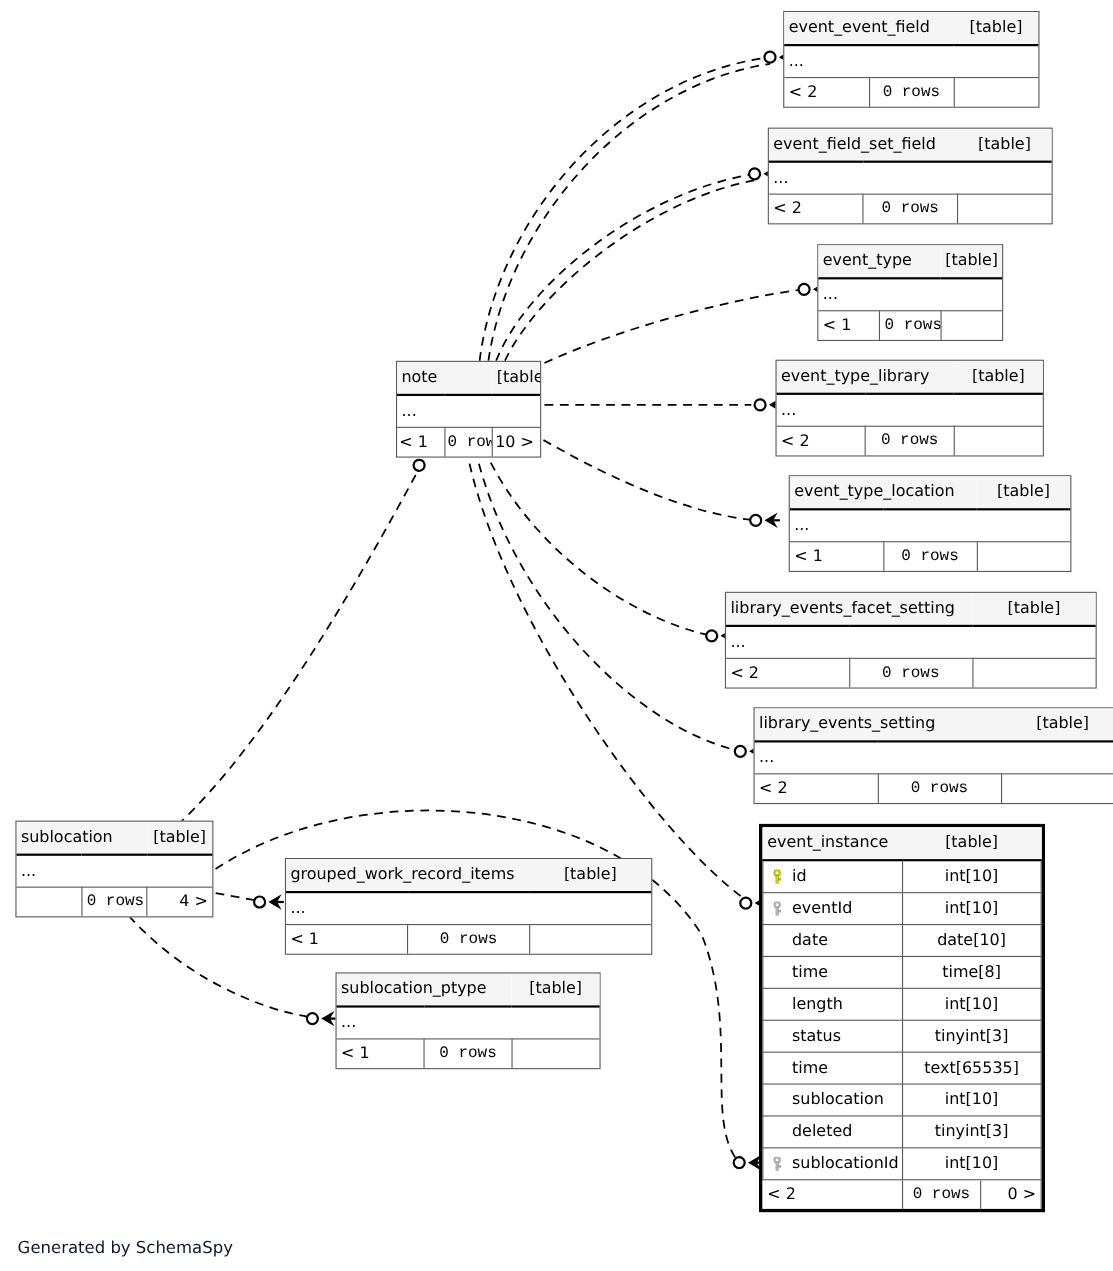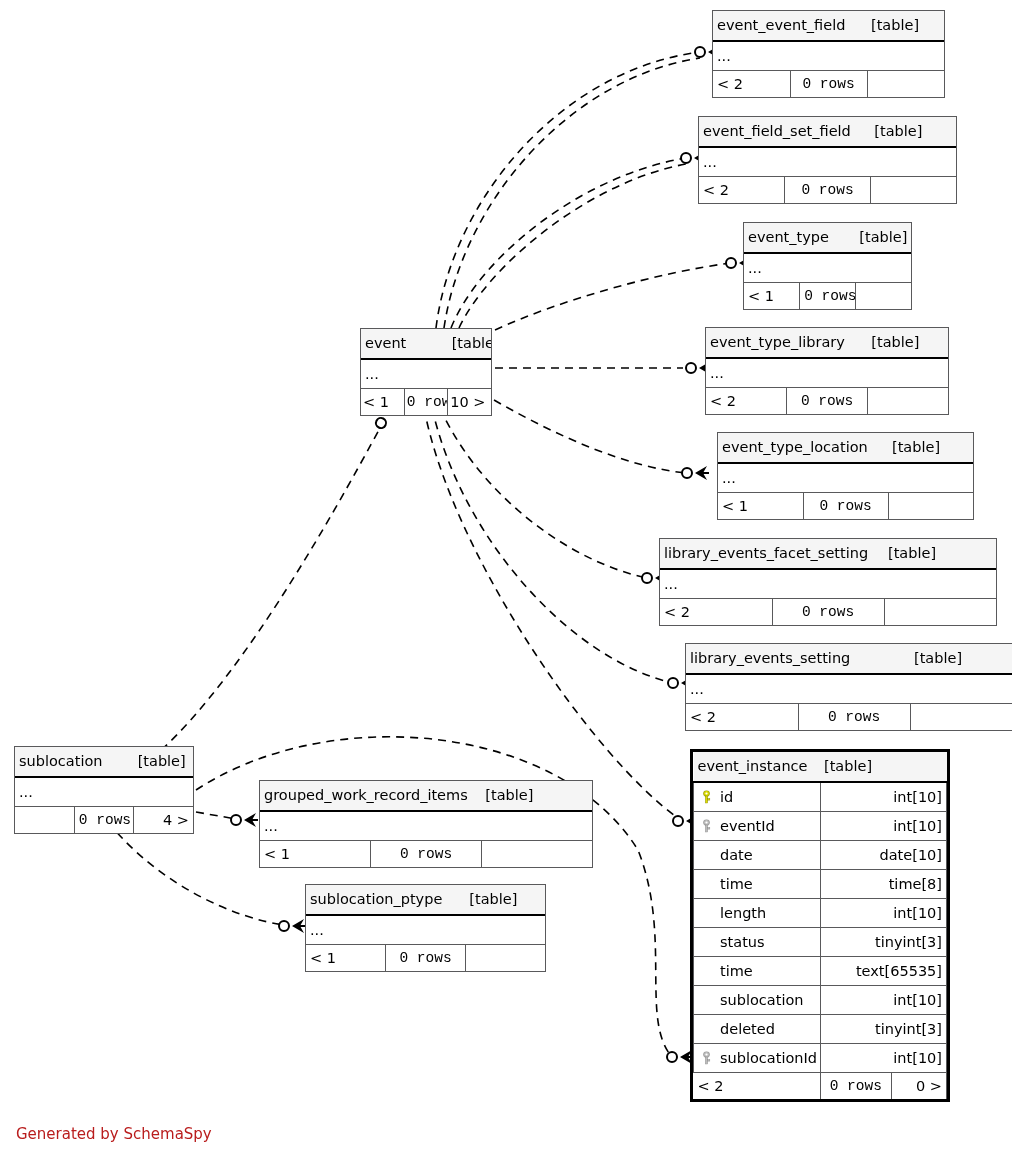--- a/index.html
+++ b/index.html
@@ -62,21 +62,21 @@
     border-right: none;
     height: 29px;
     line-height: 29px;
   }
   .tname {
     font-weight: normal;
     font-size: 15.5px;
     text-align: left;
   }
   .tbadge {
-    text-align: left;
+    text-align: center;
     font-weight: normal;
     font-size: 14px;
     color: #000000;
   }
   .ellipsis td {
     border-left: none;
     border-right: none;
   }
   .ell {
     color: #000;
@@ -86,41 +86,41 @@
     border-bottom: none;
     height: 26px;
     line-height: 26px;
     font-size: 14.5px;
   }
   .foot .f-left  { text-align: left;   border-left: none; }
   .foot .f-mid   { text-align: center; font-family: Liberation Mono, monospace; }
   .foot .f-right { text-align: right;  border-right: none; }
 
   .col-name { text-align: left; padding-left: 6px; }
-  .col-type { text-align: right; padding-left: 5px; }
+  .col-type { text-align: center; padding-left: 5px; }
 
   .keycell {
     position: relative;
     padding-left: 26px !important;
     margin-top: 12px;
   }
   .keyicon {
     position: absolute;
     left: 7px;
     top: 50%;
     transform: translateY(-50%);
     width: 11px;
     height: 13px;
     display: block;
   }
 
   .credit {
     position: absolute;
     font-size: 15px;
-    color: #b91c1c;
+    color: #0f172a;
     white-space: nowrap;
   }
 </style>
 </head>
 <body>
 
 <div id="canvas">
 
   <svg id="edges" viewBox="0 0 1012 1155" width="1012" height="1155">
     <defs>
@@ -310,21 +310,21 @@
         <td class="f-right" style="width:28%"></td>
       </tr>
     </tbody>
       </table>
   </div>
 
   <div class="node" style="left:360px; top:328px; width:132px;">
     <table>
       <tbody>
           <tr class="hdr">
-        <td class="tname" colspan="2">event</td>
+        <td class="tname" colspan="2">note</td>
         <td class="tbadge">[table]</td>
       </tr>
       <tr class="ellipsis">
         <td class="ell" colspan="3">...</td>
       </tr>
       <tr class="foot">
         <td class="f-left" style="width:28%; padding:0 2px;">&lt; 1</td>
         <td class="f-mid" style="width:43%; padding:0 2px;">0 rows</td>
         <td class="f-right" style="width:29%; padding:0 2px; text-align:left;">10 &gt;</td>
       </tr>

